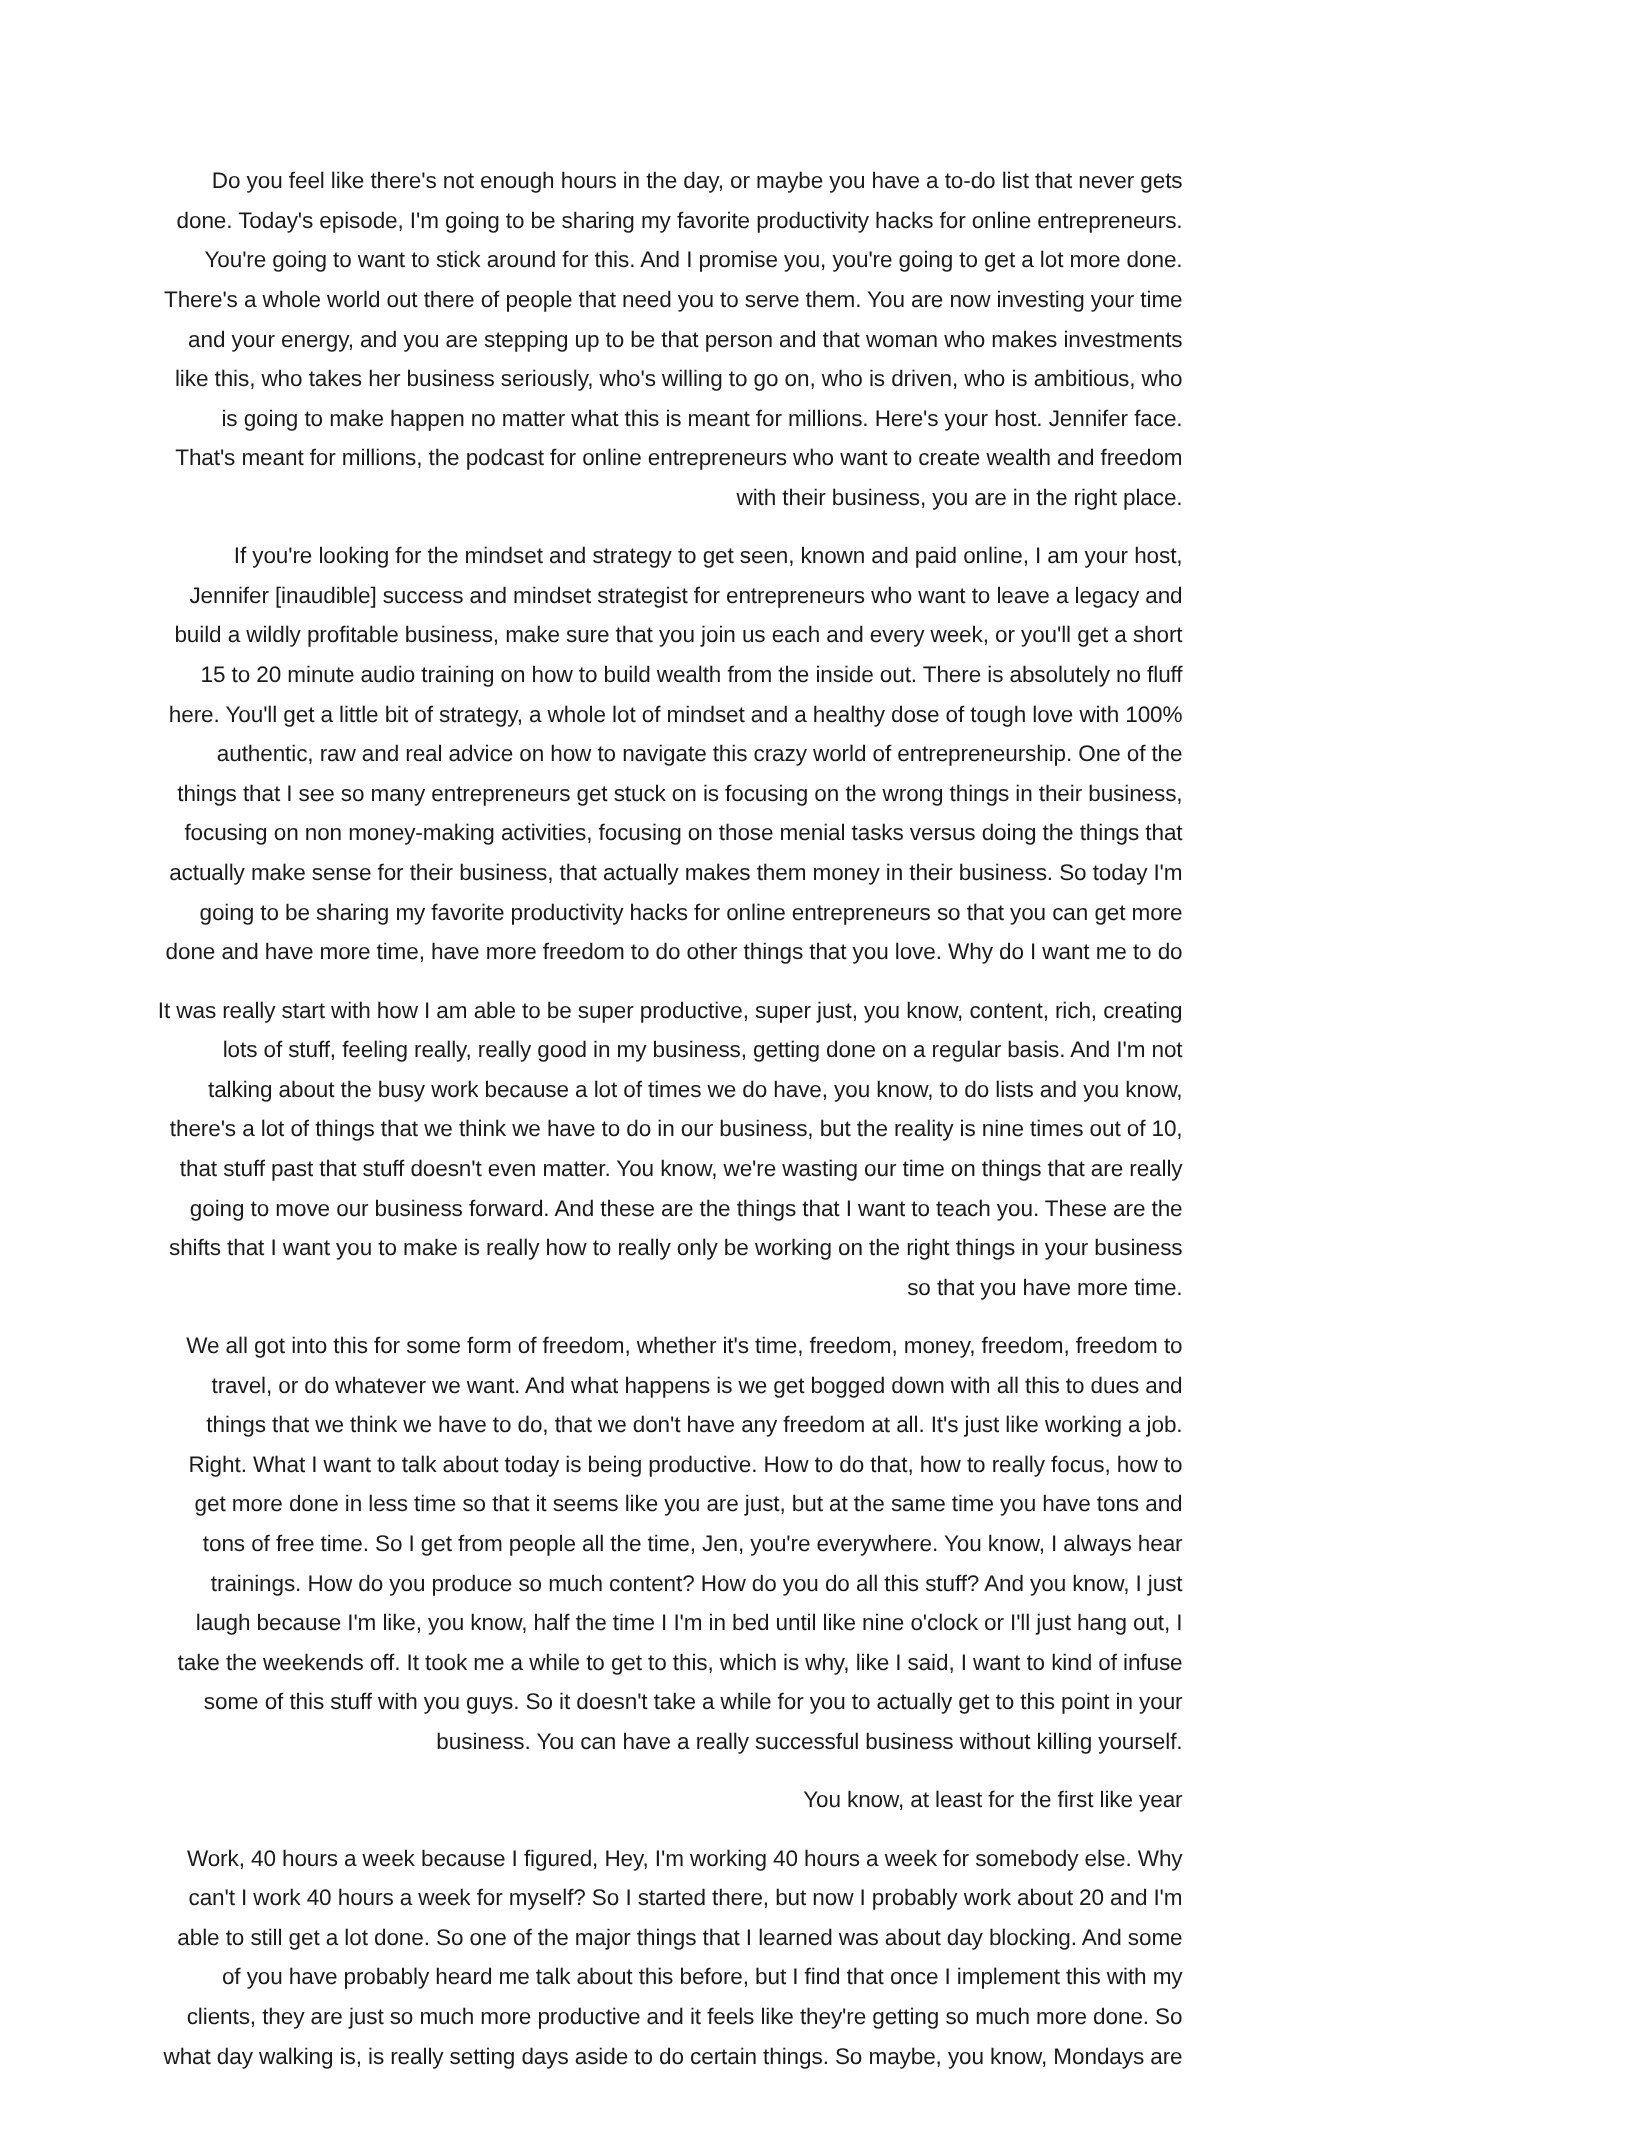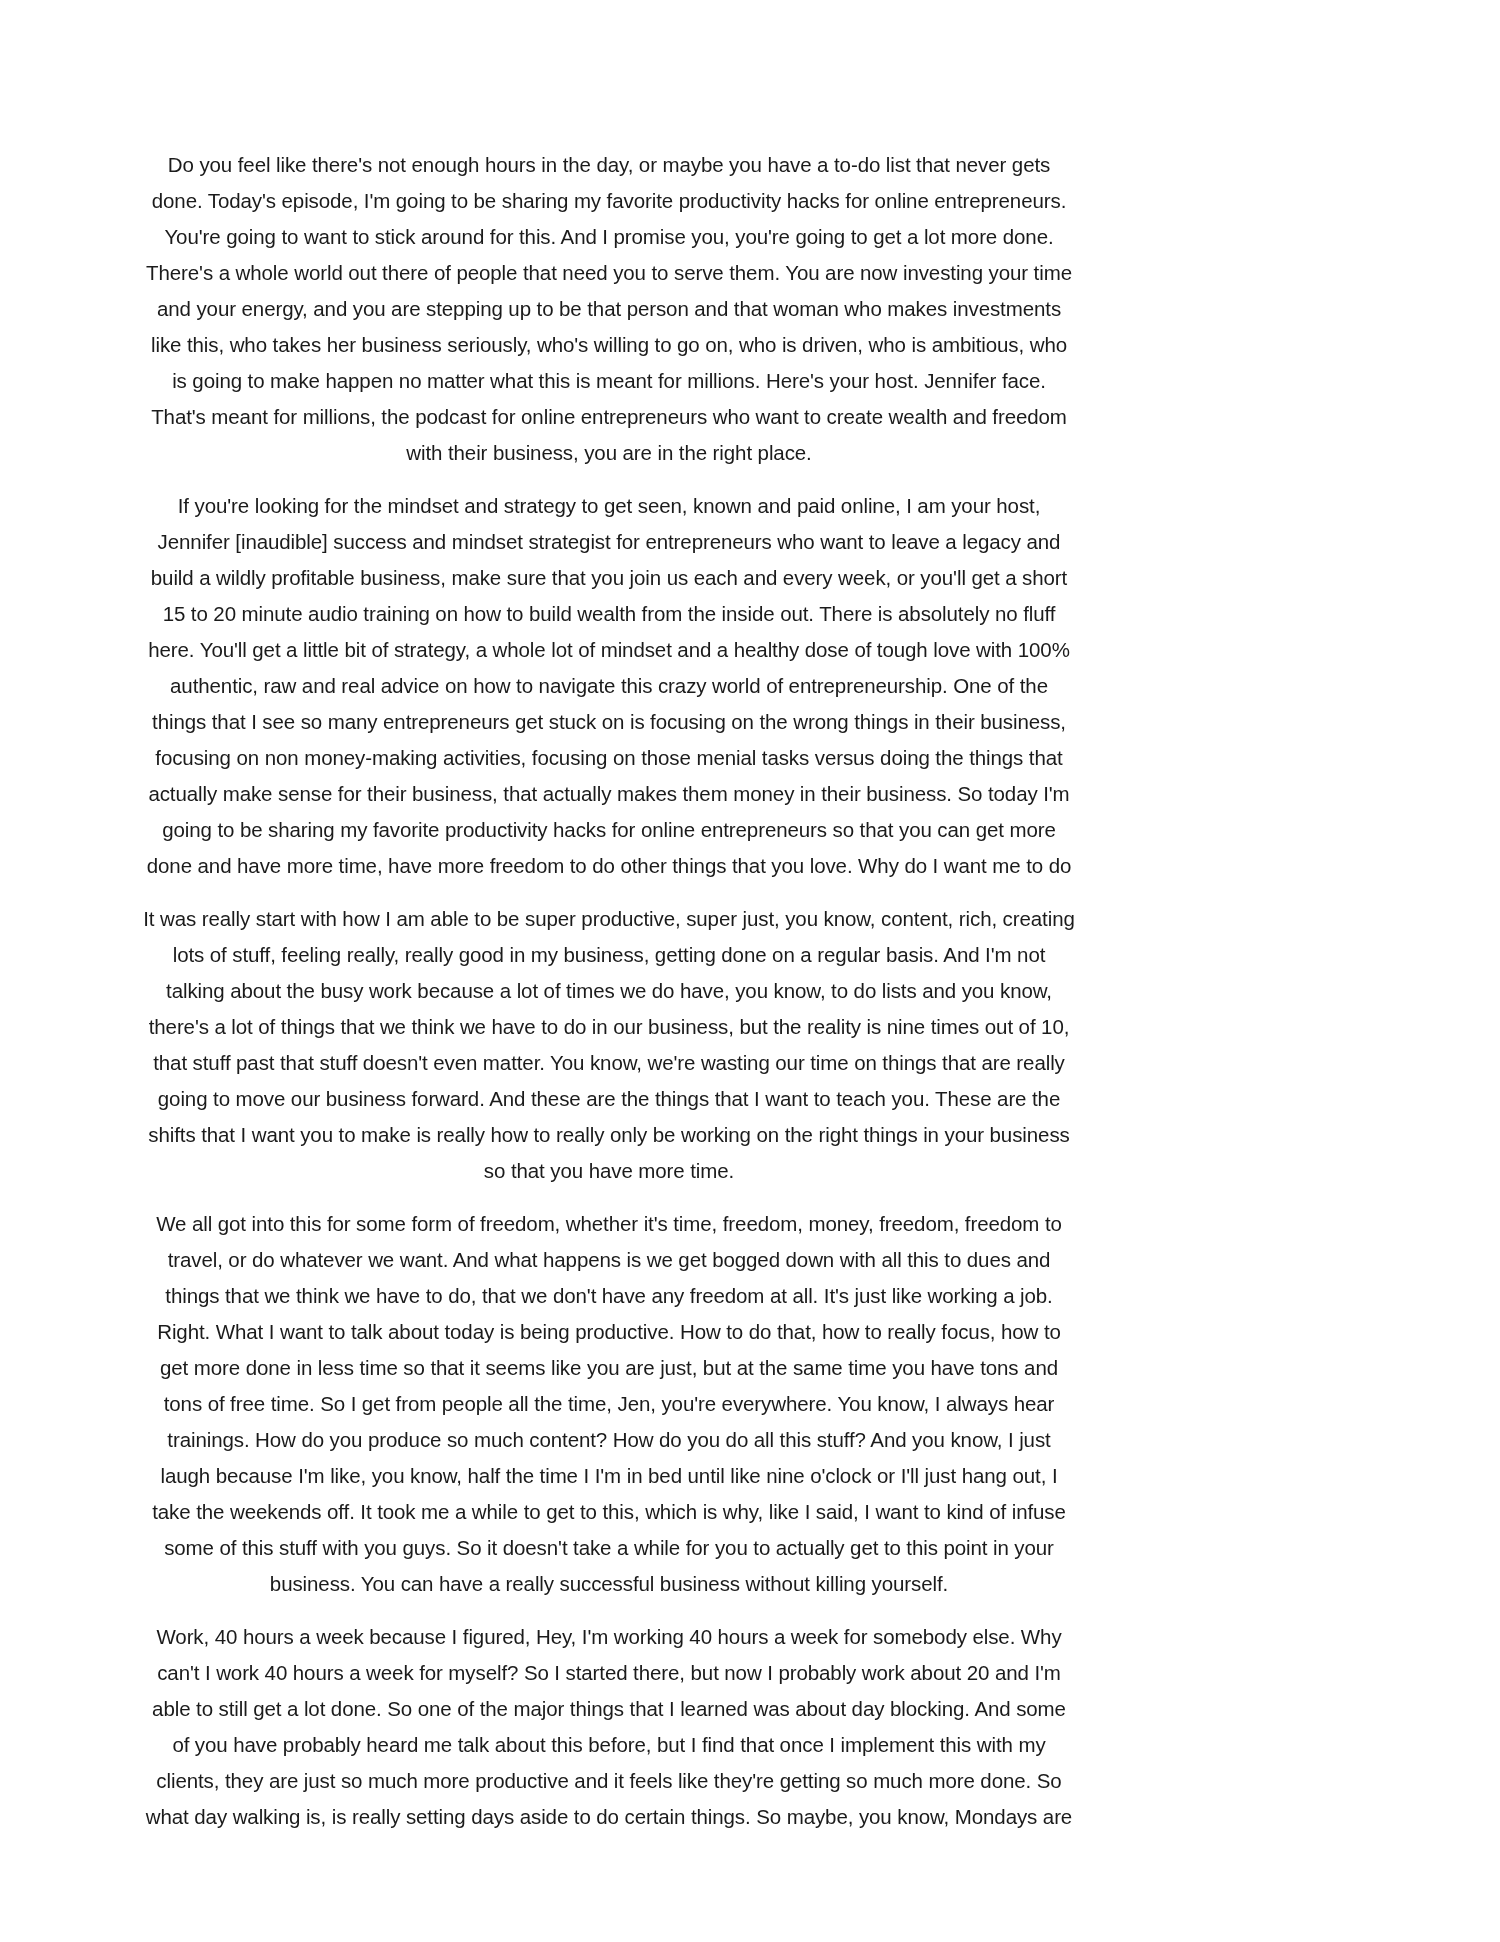--- a/index.html
+++ b/index.html
@@ -22,27 +22,28 @@
   .content {
     width: 932px;
     font-family: "Liberation Sans", "DejaVu Sans", sans-serif;
     font-size: 20.5px;
     line-height: 36px;
     letter-spacing: -0.1px;
     color: #1b1b1b;
   }
   .para {
     margin: 0 0 17px 0;
-    text-align: center;
+    text-align: right;
   }
 </style>
 </head>
 <body>
 
 <div class="page">
   <div class="content">
     <p class="para">Do you feel like there's not enough hours in the day, or maybe you have a to-do list that never gets done. Today's episode, I'm going to be sharing my favorite productivity hacks for online entrepreneurs. You're going to want to stick around for this. And I promise you, you're going to get a lot more done. There's a whole world out there of people that need you to serve them. You are now investing your time and your energy, and you are stepping up to be that person and that woman who makes investments like this, who takes her business seriously, who's willing to go on, who is driven, who is ambitious, who is going to make happen no matter what this is meant for millions. Here's your host. Jennifer face. That's meant for millions, the podcast for online entrepreneurs who want to create wealth and freedom with their business, you are in the right place.</p>
     <p class="para">If you're looking for the mindset and strategy to get seen, known and paid online, I am your host, Jennifer [inaudible] success and mindset strategist for entrepreneurs who want to leave a legacy and build a wildly profitable business, make sure that you join us each and every week, or you'll get a short 15 to 20 minute audio training on how to build wealth from the inside out. There is absolutely no fluff here. You'll get a little bit of strategy, a whole lot of mindset and a healthy dose of tough love with 100% authentic, raw and real advice on how to navigate this crazy world of entrepreneurship. One of the things that I see so many entrepreneurs get stuck on is focusing on the wrong things in their business, focusing on non money-making activities, focusing on those menial tasks versus doing the things that actually make sense for their business, that actually makes them money in their business. So today I'm going to be sharing my favorite productivity hacks for online entrepreneurs so that you can get more done and have more time, have more freedom to do other things that you love. Why do I want me to do</p>
     <p class="para">It was really start with how I am able to be super productive, super just, you know, content, rich, creating lots of stuff, feeling really, really good in my business, getting done on a regular basis. And I'm not talking about the busy work because a lot of times we do have, you know, to do lists and you know, there's a lot of things that we think we have to do in our business, but the reality is nine times out of 10, that stuff past that stuff doesn't even matter. You know, we're wasting our time on things that are really going to move our business forward. And these are the things that I want to teach you. These are the shifts that I want you to make is really how to really only be working on the right things in your business so that you have more time.</p>
     <p class="para">We all got into this for some form of freedom, whether it's time, freedom, money, freedom, freedom to travel, or do whatever we want. And what happens is we get bogged down with all this to dues and things that we think we have to do, that we don't have any freedom at all. It's just like working a job. Right. What I want to talk about today is being productive. How to do that, how to really focus, how to get more done in less time so that it seems like you are just, but at the same time you have tons and tons of free time. So I get from people all the time, Jen, you're everywhere. You know, I always hear trainings. How do you produce so much content? How do you do all this stuff? And you know, I just laugh because I'm like, you know, half the time I I'm in bed until like nine o'clock or I'll just hang out, I take the weekends off. It took me a while to get to this, which is why, like I said, I want to kind of infuse some of this stuff with you guys. So it doesn't take a while for you to actually get to this point in your business. You can have a really successful business without killing yourself.</p>
+    <p class="para">You know, at least for the first like year</p>
     <p class="para">Work, 40 hours a week because I figured, Hey, I'm working 40 hours a week for somebody else. Why can't I work 40 hours a week for myself? So I started there, but now I probably work about 20 and I'm able to still get a lot done. So one of the major things that I learned was about day blocking. And some of you have probably heard me talk about this before, but I find that once I implement this with my clients, they are just so much more productive and it feels like they're getting so much more done. So what day walking is, is really setting days aside to do certain things. So maybe, you know, Mondays are</p>
   </div>
 </div>
 
 </body></html>

